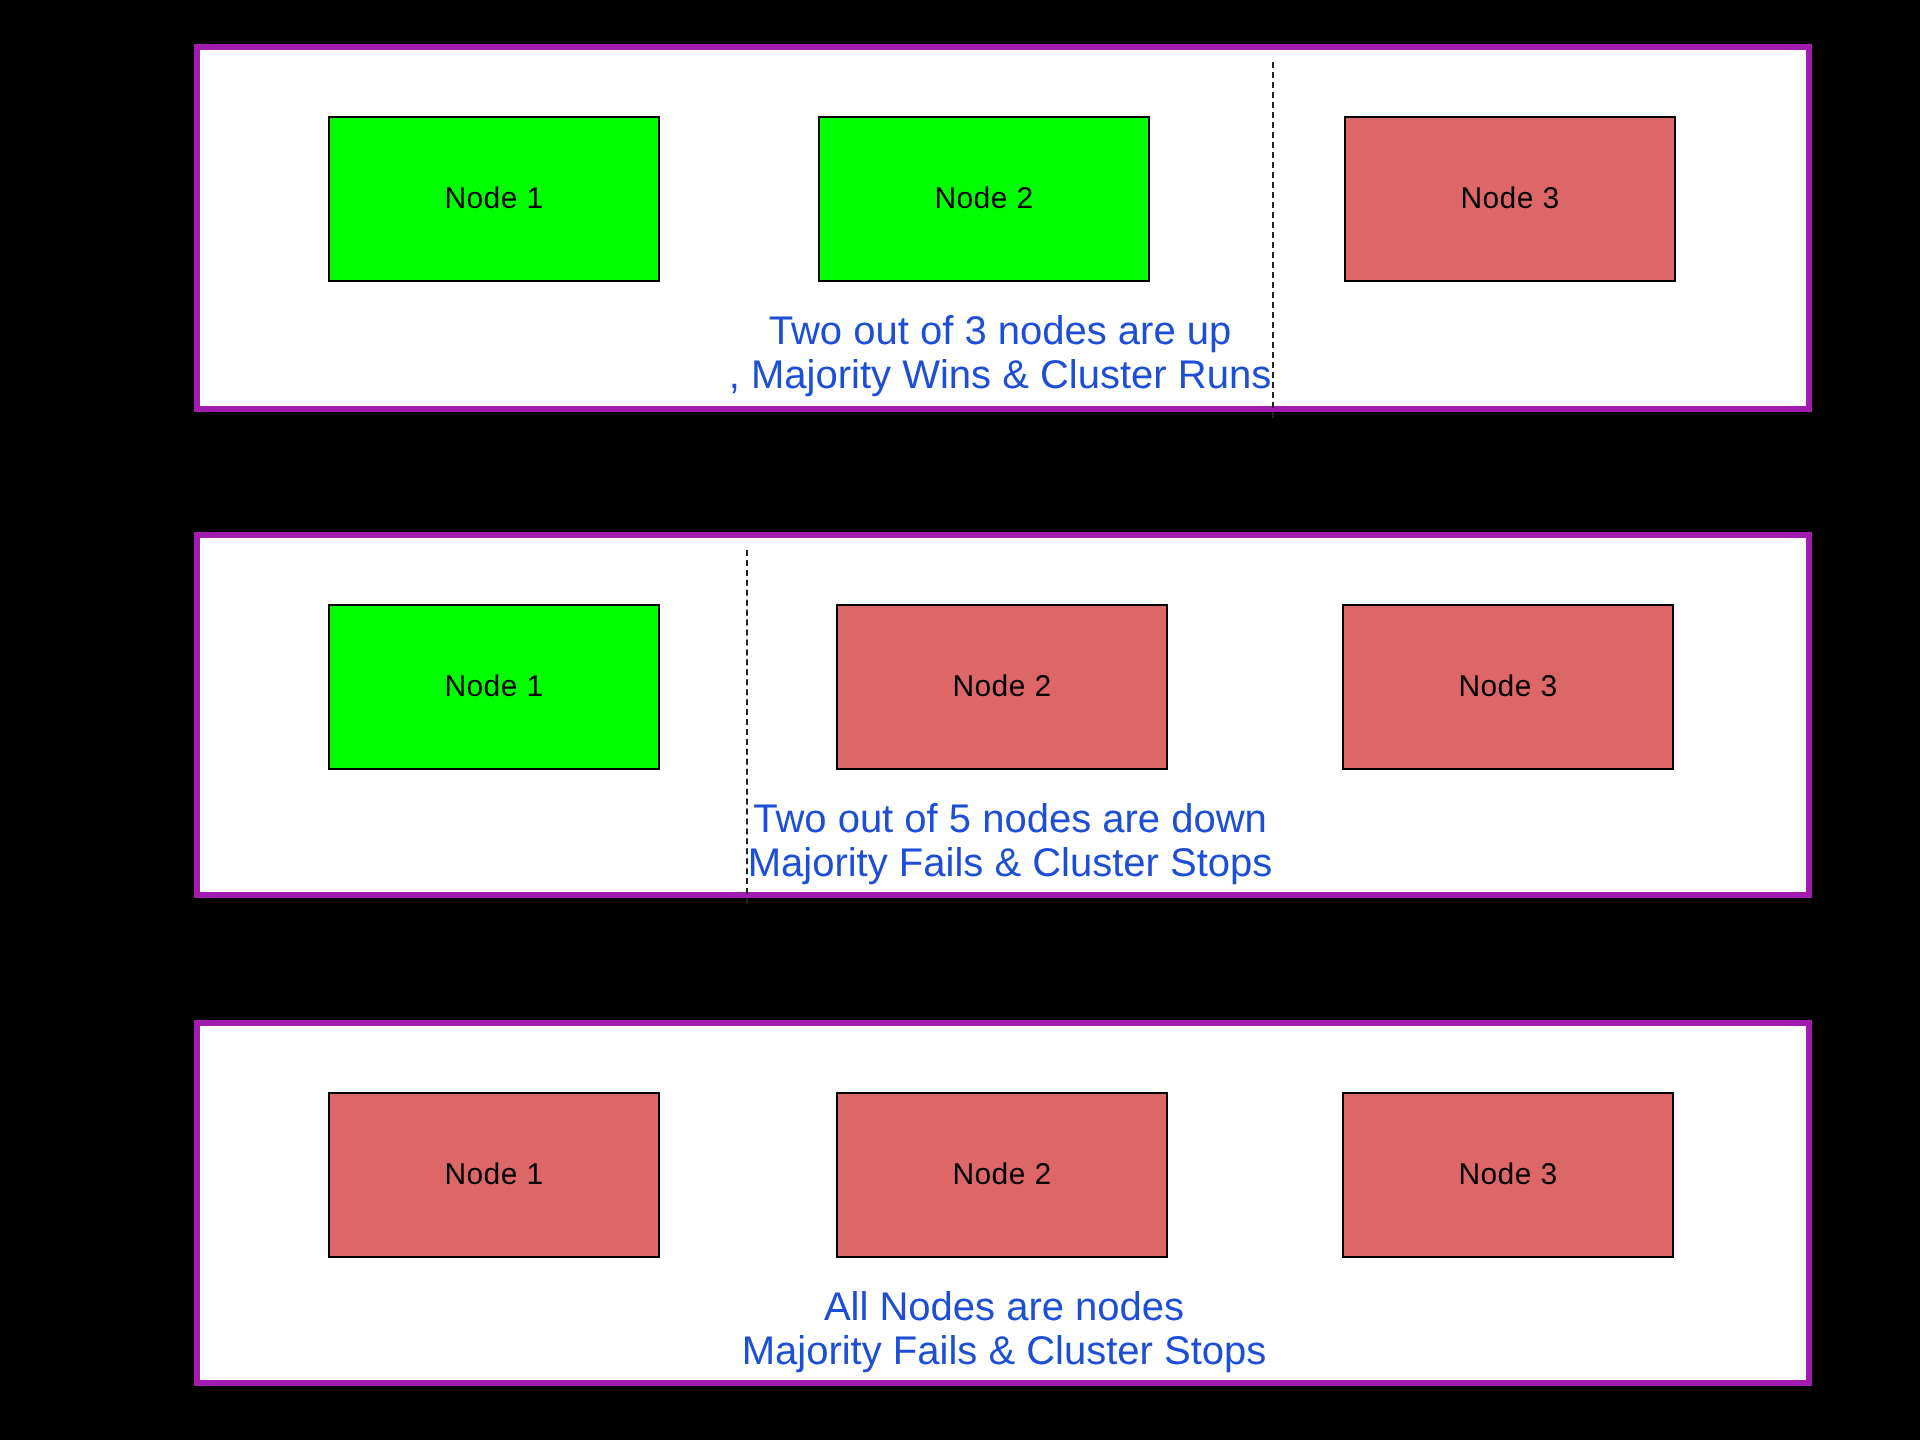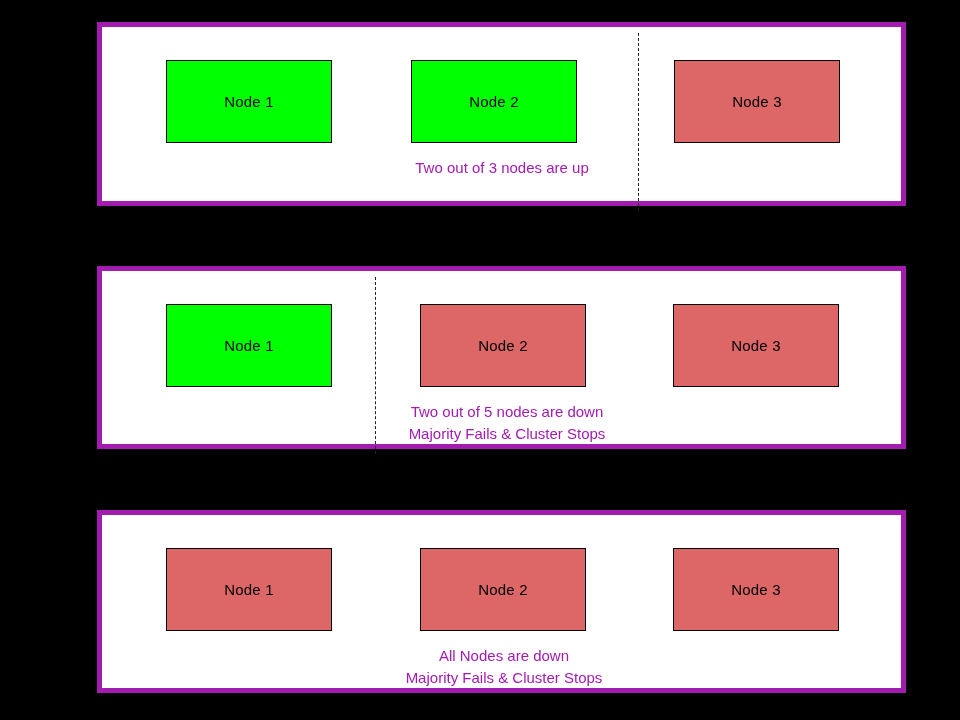--- a/index.html
+++ b/index.html
@@ -22,21 +22,21 @@
     width: 960px;
     height: 720px;
     background: #000000;
   }
 
   .panel {
     position: absolute;
     left: 97px;
     width: 809px;
     background: #ffffff;
-    border: 5px solid #a21caf;
+    border: 3px solid #a21caf;
     box-sizing: border-box;
   }
   #panel-0 { top: 22px;  height: 184px; }
   #panel-1 { top: 266px; height: 183px; }
   #panel-2 { top: 510px; height: 183px; }
 
   .node-box {
     position: absolute;
     width: 166px;
     height: 83px;
@@ -53,22 +53,22 @@
 
   .divider {
     position: absolute;
     width: 0;
     border-left: 1.6px dashed #222222;
   }
 
   .caption {
     position: absolute;
     text-align: center;
-    font-size: 15px;
-    color: #a21caf;
+    font-size: 20px;
+    color: #1d4ed8;
     line-height: 22px;
     white-space: nowrap;
   }
   .caption .cap-line {
     display: block;
   }
 </style>
 </head>
 <body>
 
@@ -80,20 +80,21 @@
     </div>
     <div class="node-box" style="left: 309px; top: 33px; background: rgb(0, 255, 0);">
       <span>Node 2</span>
     </div>
     <div class="node-box" style="left: 572px; top: 33px; background: rgb(221, 102, 102);">
       <span>Node 3</span>
     </div>
     <div class="divider" style="left: 536px; top: 6px; height: 178px;"></div>
     <div class="caption" style="left: 160px; top: 130px; width: 480px;">
       <span class="cap-line">Two out of 3 nodes are up</span>
+      <span class="cap-line">, Majority Wins &amp; Cluster Runs</span>
     </div>
   </div>
 
   <div class="panel" id="panel-1">
     <div class="node-box" style="left: 64px; top: 33px; background: rgb(0, 255, 0);">
       <span>Node 1</span>
     </div>
     <div class="node-box" style="left: 318px; top: 33px; background: rgb(221, 102, 102);">
       <span>Node 2</span>
     </div>
@@ -111,18 +112,18 @@
     <div class="node-box" style="left: 64px; top: 33px; background: rgb(221, 102, 102);">
       <span>Node 1</span>
     </div>
     <div class="node-box" style="left: 318px; top: 33px; background: rgb(221, 102, 102);">
       <span>Node 2</span>
     </div>
     <div class="node-box" style="left: 571px; top: 33px; background: rgb(221, 102, 102);">
       <span>Node 3</span>
     </div>
     <div class="caption" style="left: 162px; top: 130px; width: 480px;">
-      <span class="cap-line">All Nodes are down</span>
+      <span class="cap-line">All Nodes are nodes</span>
       <span class="cap-line">Majority Fails &amp; Cluster Stops</span>
     </div>
   </div>
 
 </div>
 
 </body></html>

